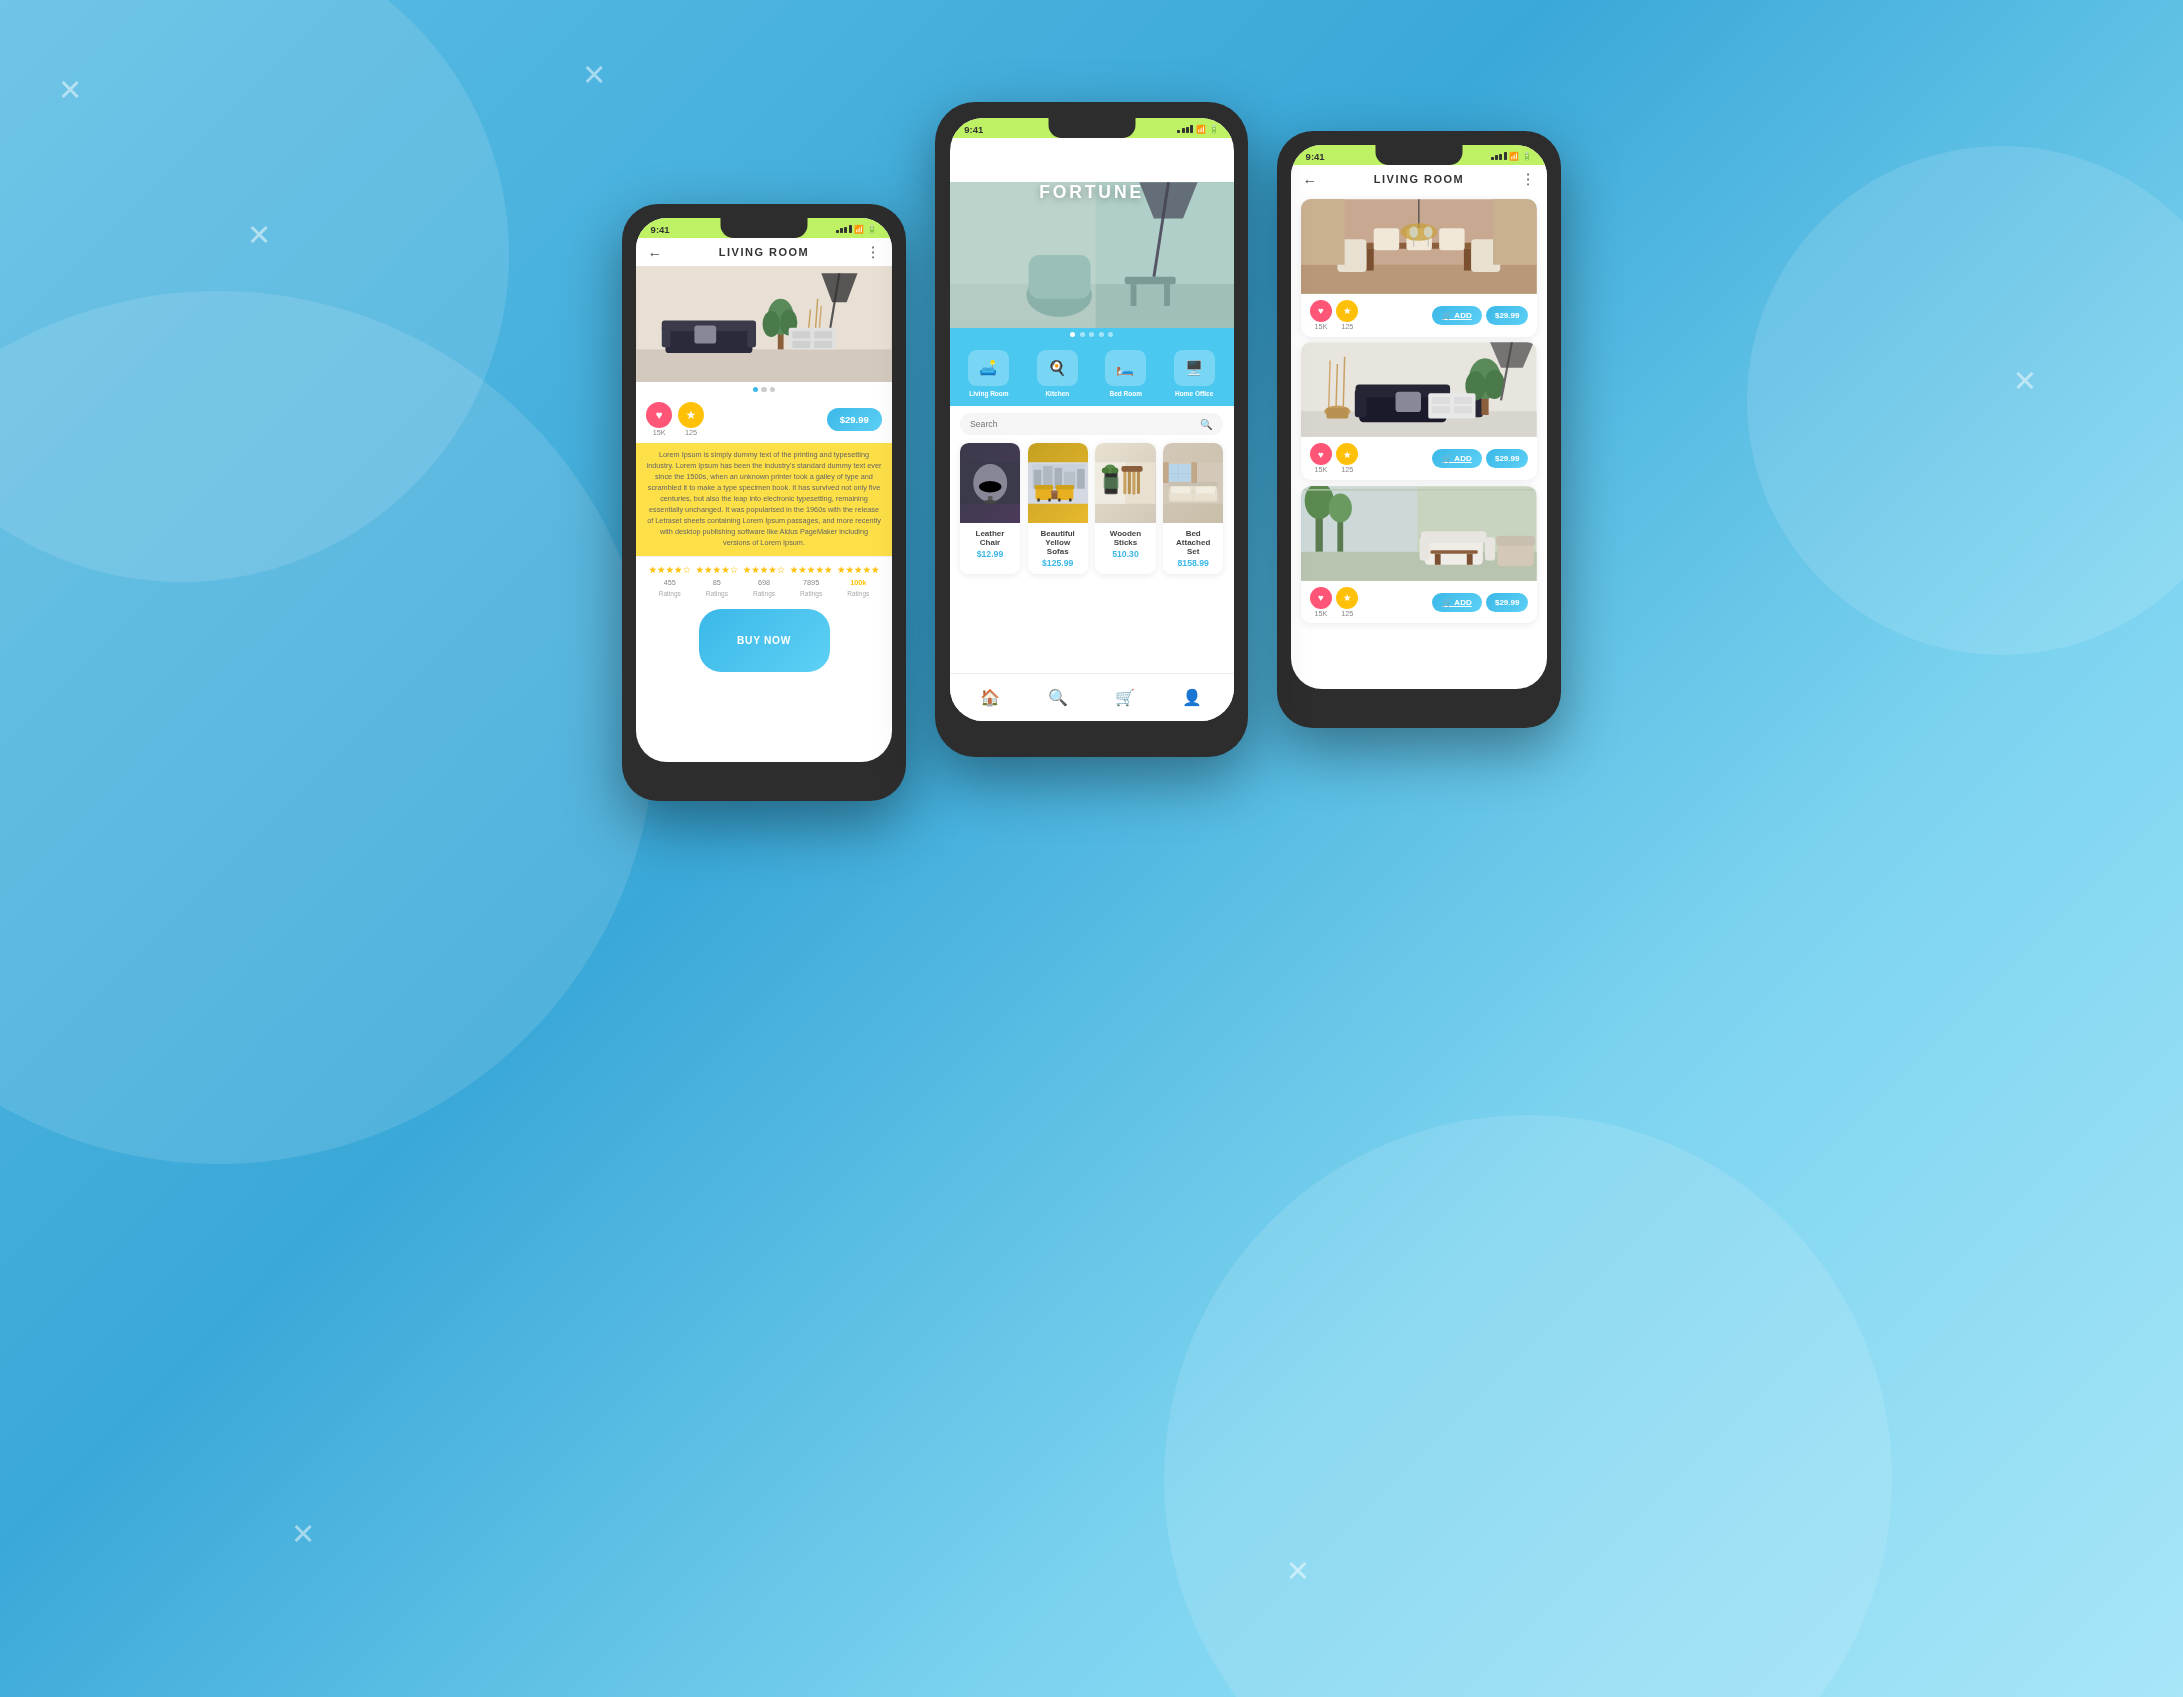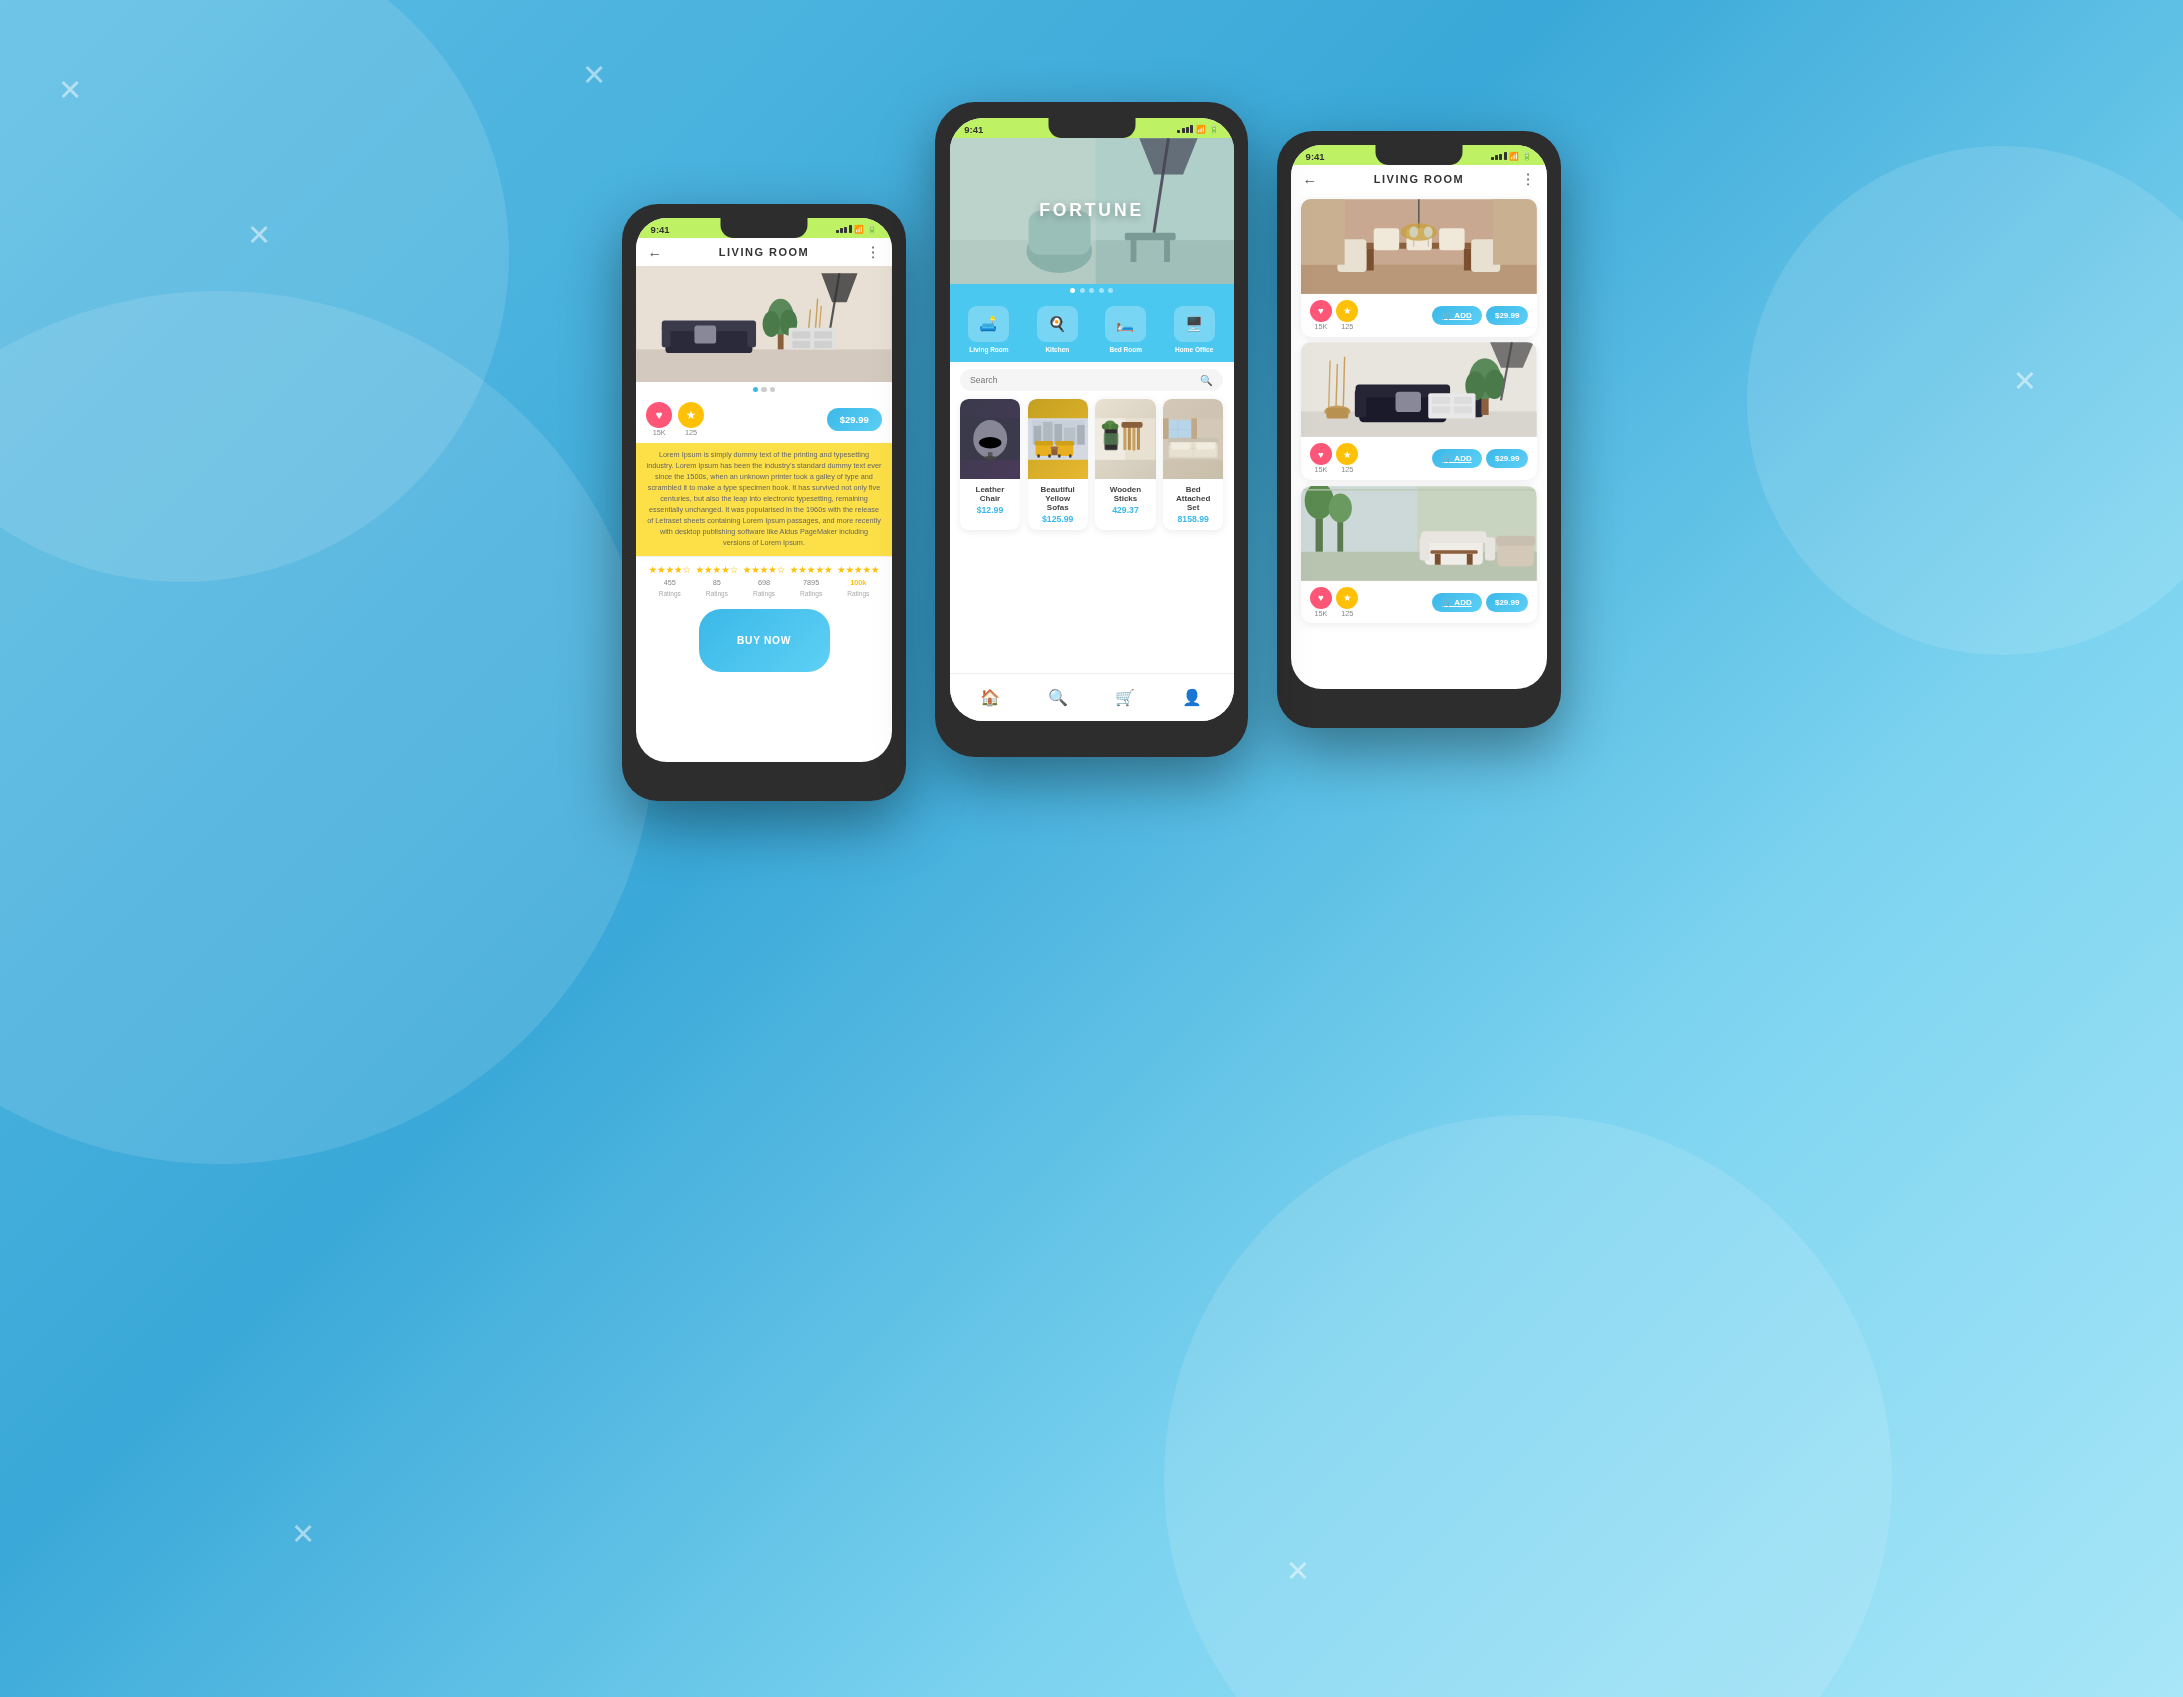--- a/index.html
+++ b/index.html
@@ -266,23 +266,23 @@
       text-transform: uppercase;
     }
 
     
     .fortune-banner {
       width: 100%;
       height: 146px;
       background: linear-gradient(160deg, #b8d4c8 0%, #a0c0b8 40%, #8ab8c0 100%);
       position: relative;
       display: flex;
-      align-items: center;
       justify-content: center;
       overflow: hidden;
+      margin-top: 44px;
     }
     .fortune-title {
       font-size: 17.5px;
       font-weight: 700;
       letter-spacing: 2.9px;
       color: white;
       text-shadow: 0 1.5px 7.3px rgba(0,0,0,0.3);
       z-index: 2;
       position: relative;
     }
@@ -757,21 +757,21 @@
                 <rect x="111" y="22" width="8" height="62" rx="4" fill="#b89050"></rect>
                 <rect x="70" y="10" width="56" height="15" rx="5" fill="#8B5E3C"></rect>
 
                 <ellipse cx="40" cy="18" rx="15" ry="12" fill="#5a8a4a"></ellipse>
                 <ellipse cx="28" cy="22" rx="10" ry="8" fill="#4a7a3a"></ellipse>
                 <ellipse cx="52" cy="22" rx="10" ry="8" fill="#4a7a3a"></ellipse>
               </svg>
             </div>
             <div class="product-info">
               <div class="product-name">Wooden Sticks</div>
-              <div class="product-price">429.37</div>
+              <div class="product-price">510.30</div>
             </div>
           </div>
 
           <div class="product-card">
             <div class="product-img img-bed">
               <svg viewBox="0 0 160 110" width="116" height="80">
                 <rect width="160" height="110" fill="#d4c8b8"></rect>
 
                 <rect x="5" y="5" width="70" height="50" rx="3" fill="#b8d4e8"></rect>
                 <line x1="5" y1="30" x2="75" y2="30" stroke="#a0c0d4" stroke-width="1"></line>

